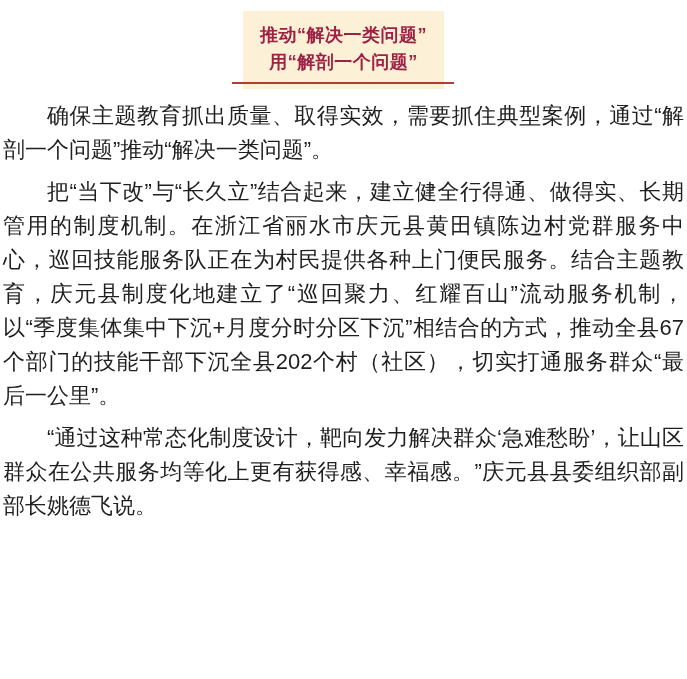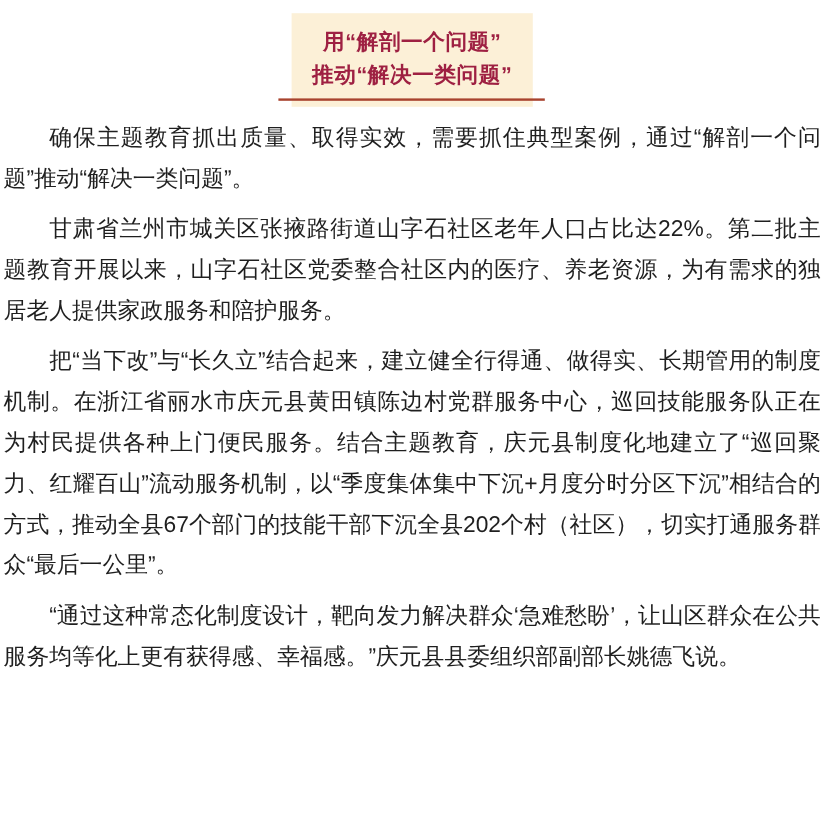--- a/index.html
+++ b/index.html
@@ -39,40 +39,39 @@
     bottom: 5px;
     height: 2px;
     background: var(--underline, #a8432e);
   }
   .article {
     margin-top: 10px;
     padding: 0 3px;
   }
   .article p {
     margin: 0 0 8px 0;
-    font-size: 19px;
+    font-size: 22px;
     line-height: 34px;
     color: var(--body-fg, #1f1f1f);
     text-align: justify;
     text-indent: 2em;
     font-weight: 400;
   }
   .article p:last-child {
     margin-bottom: 0;
   }
 </style>
 </head>
 <body>
 
 <div class="header-wrap">
   <div class="title-box">
+    <div class="title-line">推动“解决一类问题”</div>
     <div class="title-line">用“解剖一个问题”</div>
-    <div class="title-line">推动“解决一类问题”</div>
     <div class="title-underline"></div>
   </div>
 </div>
 
 <div class="article">
   <p>确保主题教育抓出质量、取得实效，需要抓住典型案例，通过“解剖一个问题”推动“解决一类问题”。</p>
-  <p>甘肃省兰州市城关区张掖路街道山字石社区老年人口占比达22%。第二批主题教育开展以来，山字石社区党委整合社区内的医疗、养老资源，为有需求的独居老人提供家政服务和陪护服务。</p>
   <p>把“当下改”与“长久立”结合起来，建立健全行得通、做得实、长期管用的制度机制。在浙江省丽水市庆元县黄田镇陈边村党群服务中心，巡回技能服务队正在为村民提供各种上门便民服务。结合主题教育，庆元县制度化地建立了“巡回聚力、红耀百山”流动服务机制，以“季度集体集中下沉+月度分时分区下沉”相结合的方式，推动全县67个部门的技能干部下沉全县202个村（社区），切实打通服务群众“最后一公里”。</p>
   <p>“通过这种常态化制度设计，靶向发力解决群众‘急难愁盼’，让山区群众在公共服务均等化上更有获得感、幸福感。”庆元县县委组织部副部长姚德飞说。</p>
 </div>
 
 </body></html>

